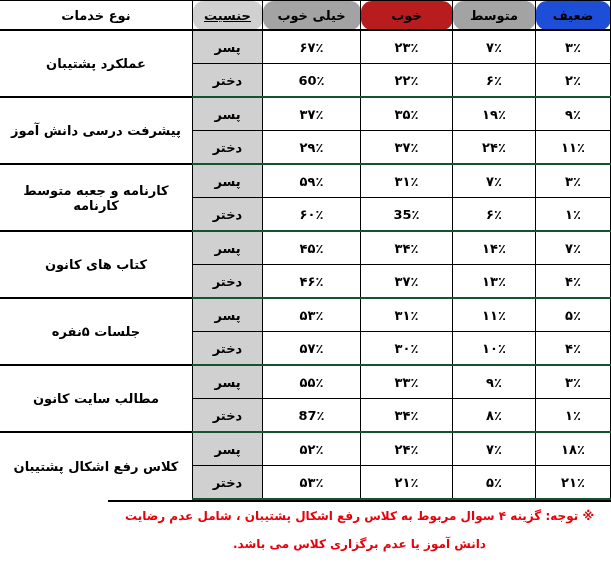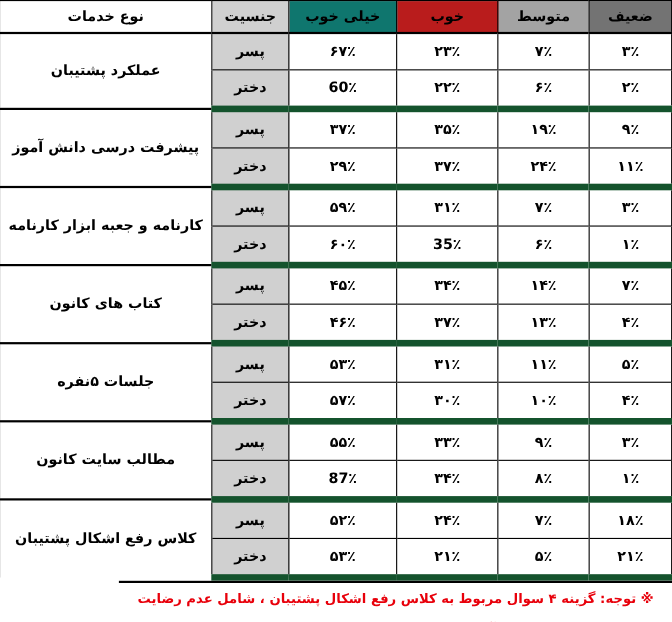--- a/index.html
+++ b/index.html
@@ -29,39 +29,40 @@
   col.c-weak{width:75px;}
   col.c-med{width:83px;}
   col.c-good{width:92px;}
   col.c-vgood{width:98px;}
   col.c-gender{width:70px;}
   col.c-service{width:193px;}
 
   thead td{
     height:28px;
     font-size:14px;
-  }
-  .h-weak{background:#737373;}
+    border-radius:11px;
+  }
+  .h-weak{background:#1d4ed8;}
   .h-med{background:#a3a3a3;}
   .h-good{background:#b91c1c;}
-  .h-vgood{background:#0f766e;}
-  .h-gender{background:#d0d0d0;color:#000;}
+  .h-vgood{background:#a3a3a3;}
+  .h-gender{background:#d0d0d0;color:#000;text-decoration:underline;}
   .h-service{background:#ffffff;color:#e8000b;}
 
   tbody td{height:32px;}
   td.gender{background:#d0d0d0;font-size:13px;}
   td.service{
     background:#ffffff;
     color:#e8000b;
     font-size:14px;
   }
   .pct{font-size:14px;}
   
   tr.boy td{border-bottom:1px dashed #555;}
-  tr.girl td{border-bottom:6px solid #14532d;}
+  tr.girl td{border-bottom:2px solid #14532d;}
   tr.boy td.service, tr.girl td.service{border-bottom:none;}
   tr.boy td.service{border-bottom:none;}
   tr.group-top td{border-top:2px solid #000;}
 
   .note{
     width:503px;
     box-sizing:border-box;
     height:28px;
     line-height:28px;
     text-align:center;
@@ -125,21 +126,21 @@
           <td class="pct">۳۷٪</td>
           <td class="pct">۲۹٪</td>
           <td class="gender">دختر</td>
         </tr>
         <tr class="boy group-top">
           <td class="pct">۳٪</td>
           <td class="pct">۷٪</td>
           <td class="pct">۳۱٪</td>
           <td class="pct">۵۹٪</td>
           <td class="gender">پسر</td>
-          <td class="service" rowspan="2">کارنامه و جعبه ابزار کارنامه</td>
+          <td class="service" rowspan="2">کارنامه و جعبه متوسط کارنامه</td>
         </tr>
         <tr class="girl">
           <td class="pct">۱٪</td>
           <td class="pct">۶٪</td>
           <td class="pct">35٪</td>
           <td class="pct">۶۰٪</td>
           <td class="gender">دختر</td>
         </tr>
         <tr class="boy group-top">
           <td class="pct">۷٪</td>

